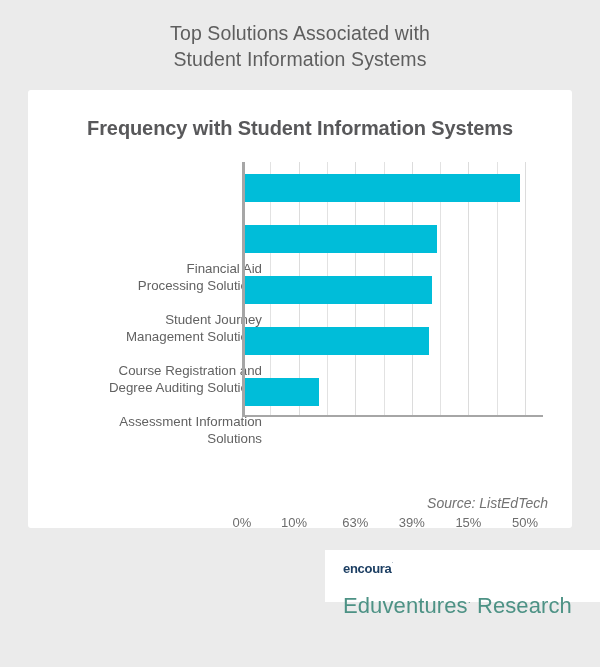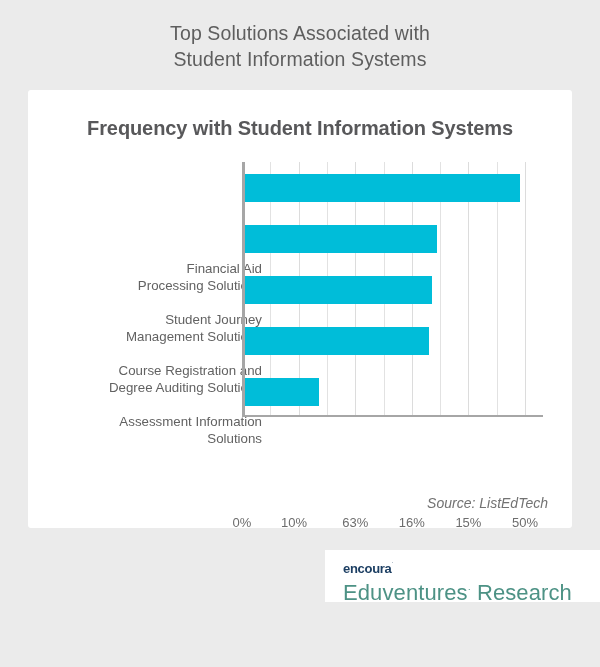--- a/index.html
+++ b/index.html
@@ -174,21 +174,21 @@
   .brand-top .reg {
     font-size: 7px;
     vertical-align: super;
     font-weight: normal;
   }
   .brand-bottom {
     font-size: 22px;
     color: #4d9285;
     letter-spacing: 0.1px;
     line-height: 26px;
-    margin-top: 0;
+    margin-top: 13px;
     white-space: nowrap;
   }
   .brand-bottom .reg {
     font-size: 9px;
     vertical-align: super;
   }
 </style>
 </head>
 <body>
 
@@ -251,21 +251,21 @@
         </div>
       </div>
     <div class="axis-y"></div>
     <div class="axis-x"></div>
   </div>
 
   <div class="xticks" id="xticks">
       <span class="xtick" style="left: 0px;">0%</span>
       <span class="xtick" style="left: 52px;">10%</span>
       <span class="xtick" style="left: 113.208px;">63%</span>
-      <span class="xtick" style="left: 169.811px;">16%</span>
+      <span class="xtick" style="left: 169.811px;">39%</span>
       <span class="xtick" style="left: 226.415px;">15%</span>
       <span class="xtick" style="left: 283.019px;">50%</span>
     </div>
 
   <div class="source">Source: ListEdTech</div>
 </div>
 
 <div class="footer-brand">
   <div class="brand-top">
     <span>encoura</span><span class="reg">˙</span>

